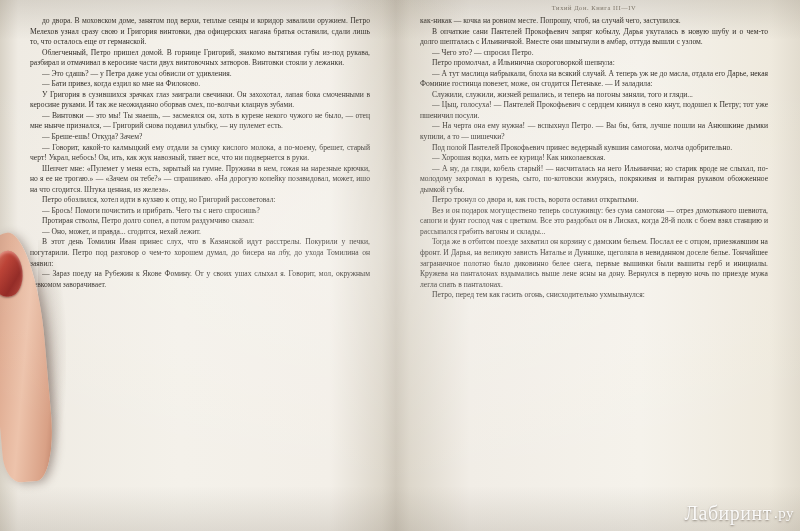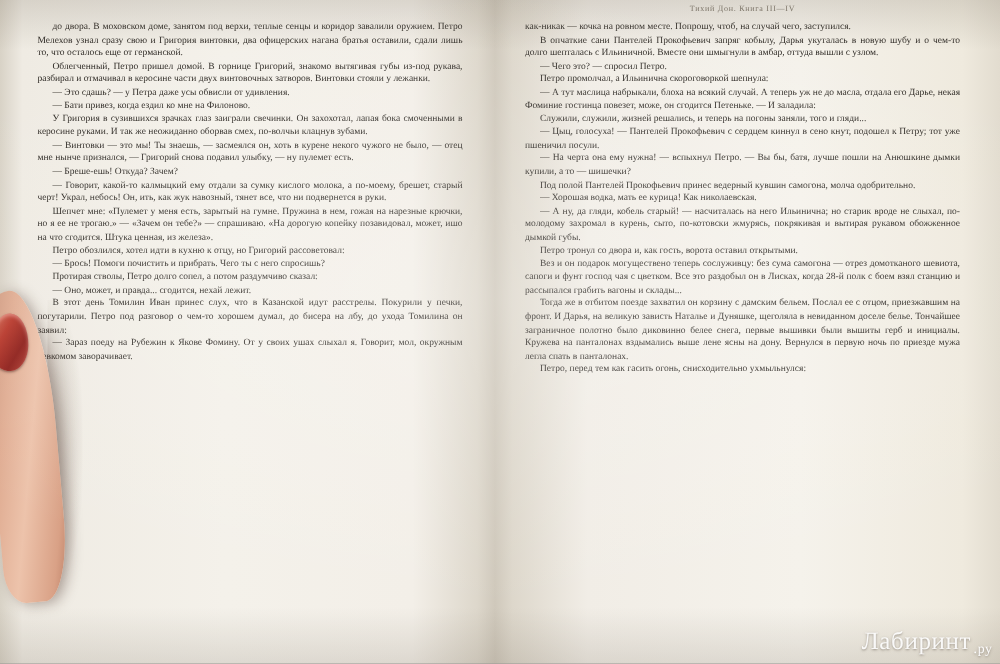--- a/index.html
+++ b/index.html
@@ -114,25 +114,25 @@
   .watermark {
     position: absolute;
     right: 6px;
     bottom: 6px;
     font-family: "Liberation Serif", serif;
     font-size: 20px;
     color: rgba(255,255,255,0.92);
     text-shadow: 0 1px 2px rgba(80,70,60,0.55);
     letter-spacing: 0.5px;
     display: flex;
-    align-items: flex-end;
+    align-items: center;
   }
   .watermark .wm-main { font-weight: normal; }
   .watermark .wm-suffix {
-    font-size: 11px;
+    font-size: 15px;
     margin-left: 2px;
     color: rgba(255,255,255,0.95);
   }
 </style>
 </head>
 <body>
 
 <div id="page">
   <div class="paper"></div>
 

